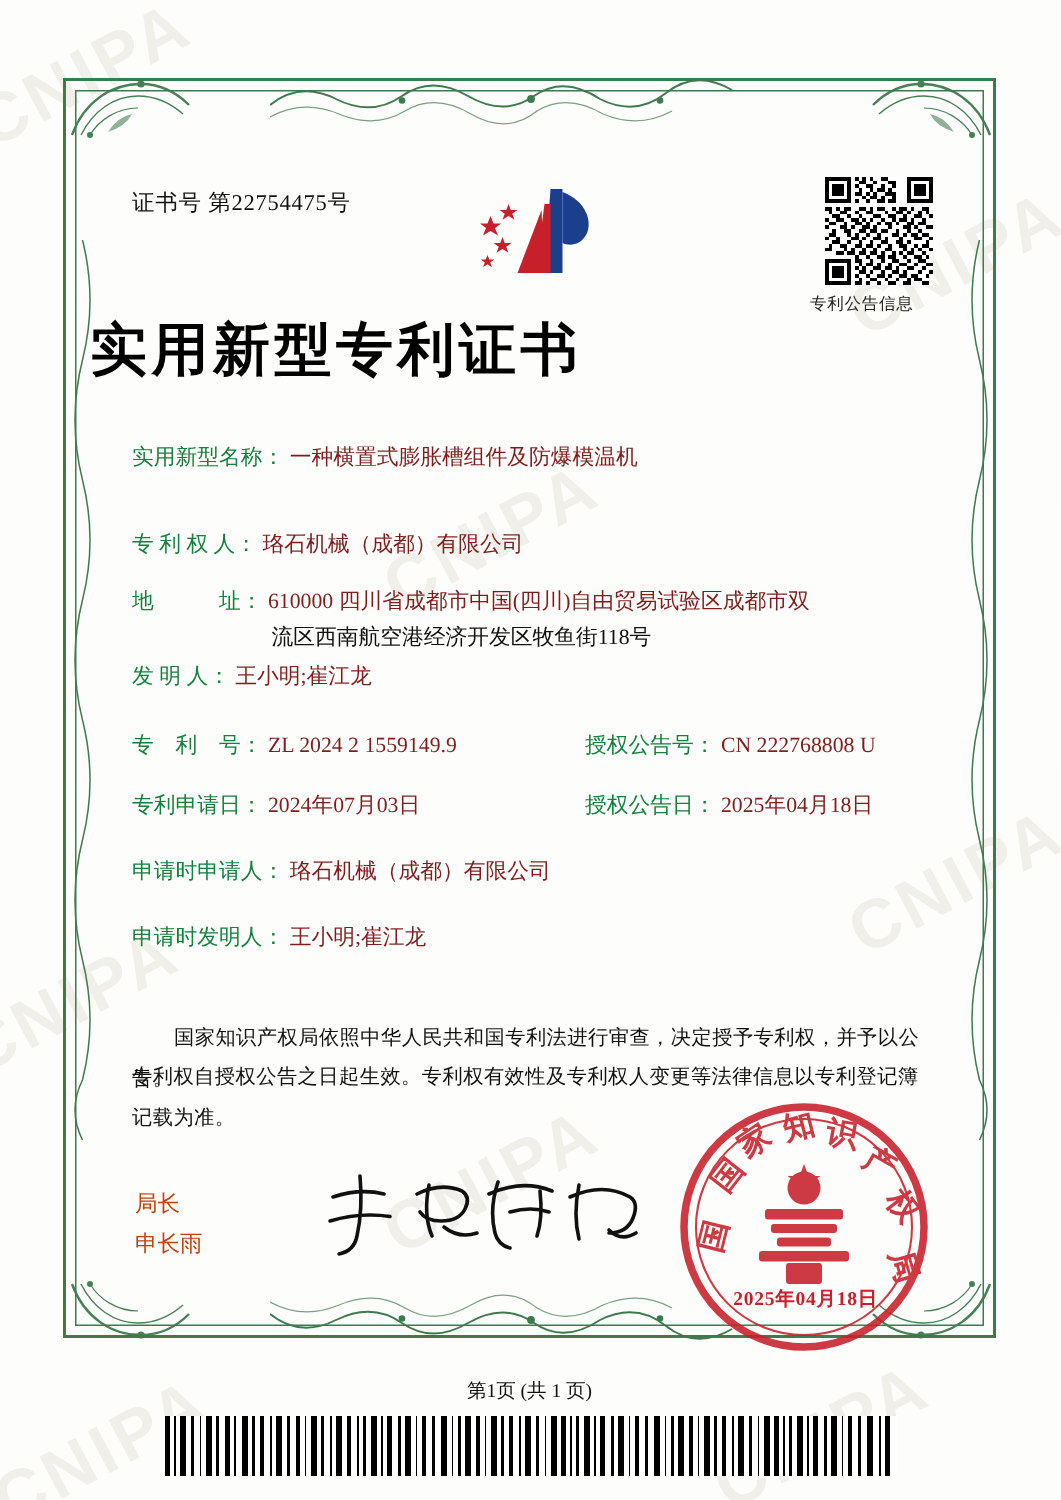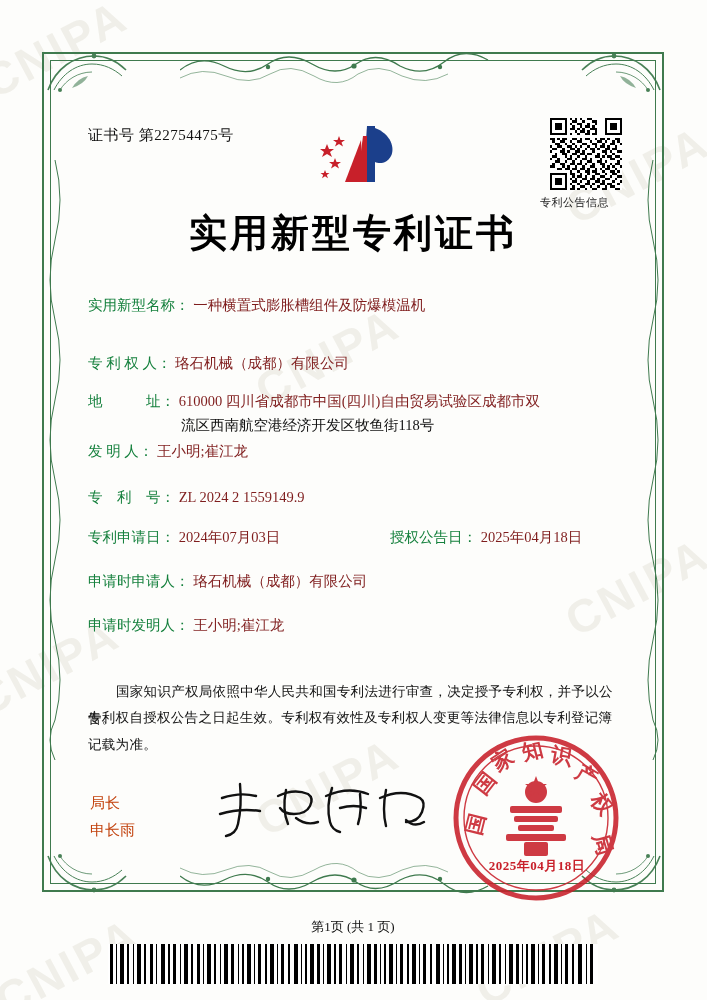--- a/index.html
+++ b/index.html
@@ -128,21 +128,20 @@
     margin-top: 5px;
     font-size: 11px;
     color: #222;
     letter-spacing: .5px;
   }
 
   .main-title {
     position: absolute;
     left: 0; top: 136px;
     width: 586px;
-    text-align: center;
     font-size: 38px;
     font-weight: bold;
     letter-spacing: 3px;
     color: #000;
     font-family: "DejaVu Serif", serif;
   }
 
   .field {
     position: absolute;
     font-size: 14.5px;
@@ -553,20 +552,24 @@
 
     <div class="field f-inventor">
       <span class="label">发 明 人：</span>
       <span class="val">王小明;崔江龙</span>
     </div>
 
     <div class="field f-patno">
       <span class="label">专　利　号：</span>
       <span class="val">ZL 2024 2 1559149.9</span>
     </div>
+    <div class="field f-pubno">
+      <span class="label">授权公告号：</span>
+      <span class="val">CN 222768808 U</span>
+    </div>
 
     <div class="field f-appdate">
       <span class="label">专利申请日：</span>
       <span class="val">2024年07月03日</span>
     </div>
     <div class="field f-pubdate">
       <span class="label">授权公告日：</span>
       <span class="val">2025年04月18日</span>
     </div>
 

